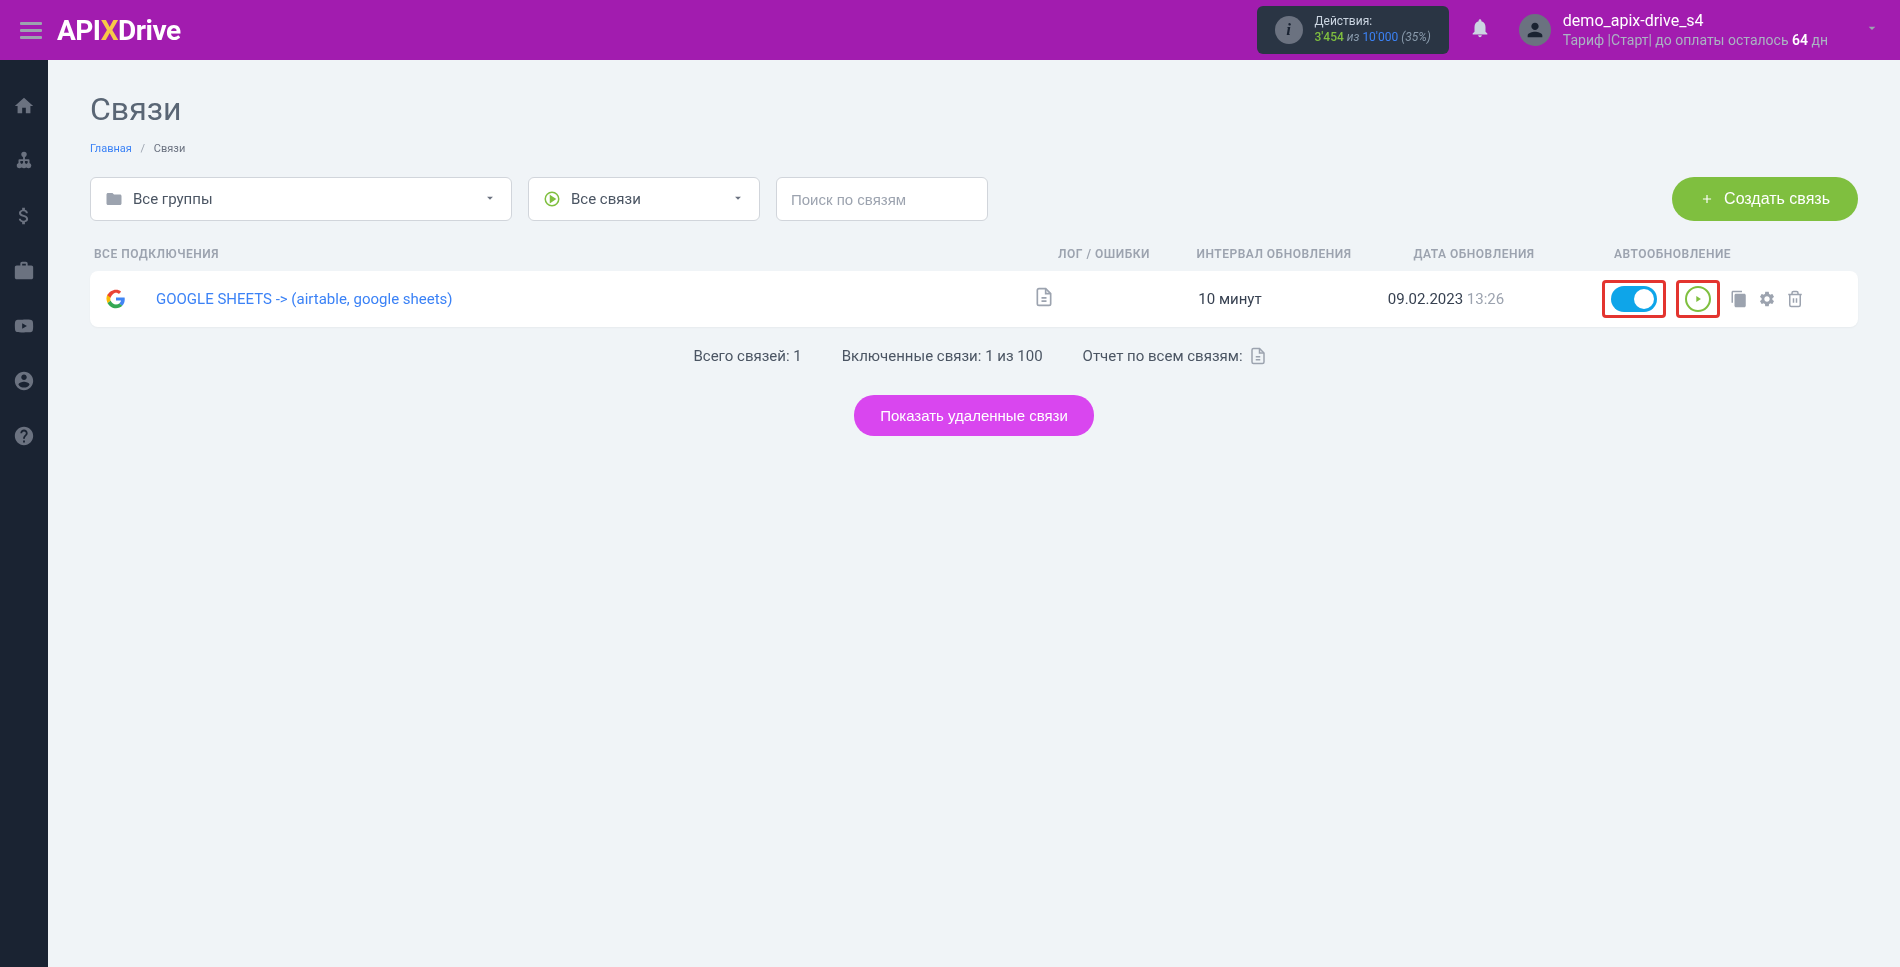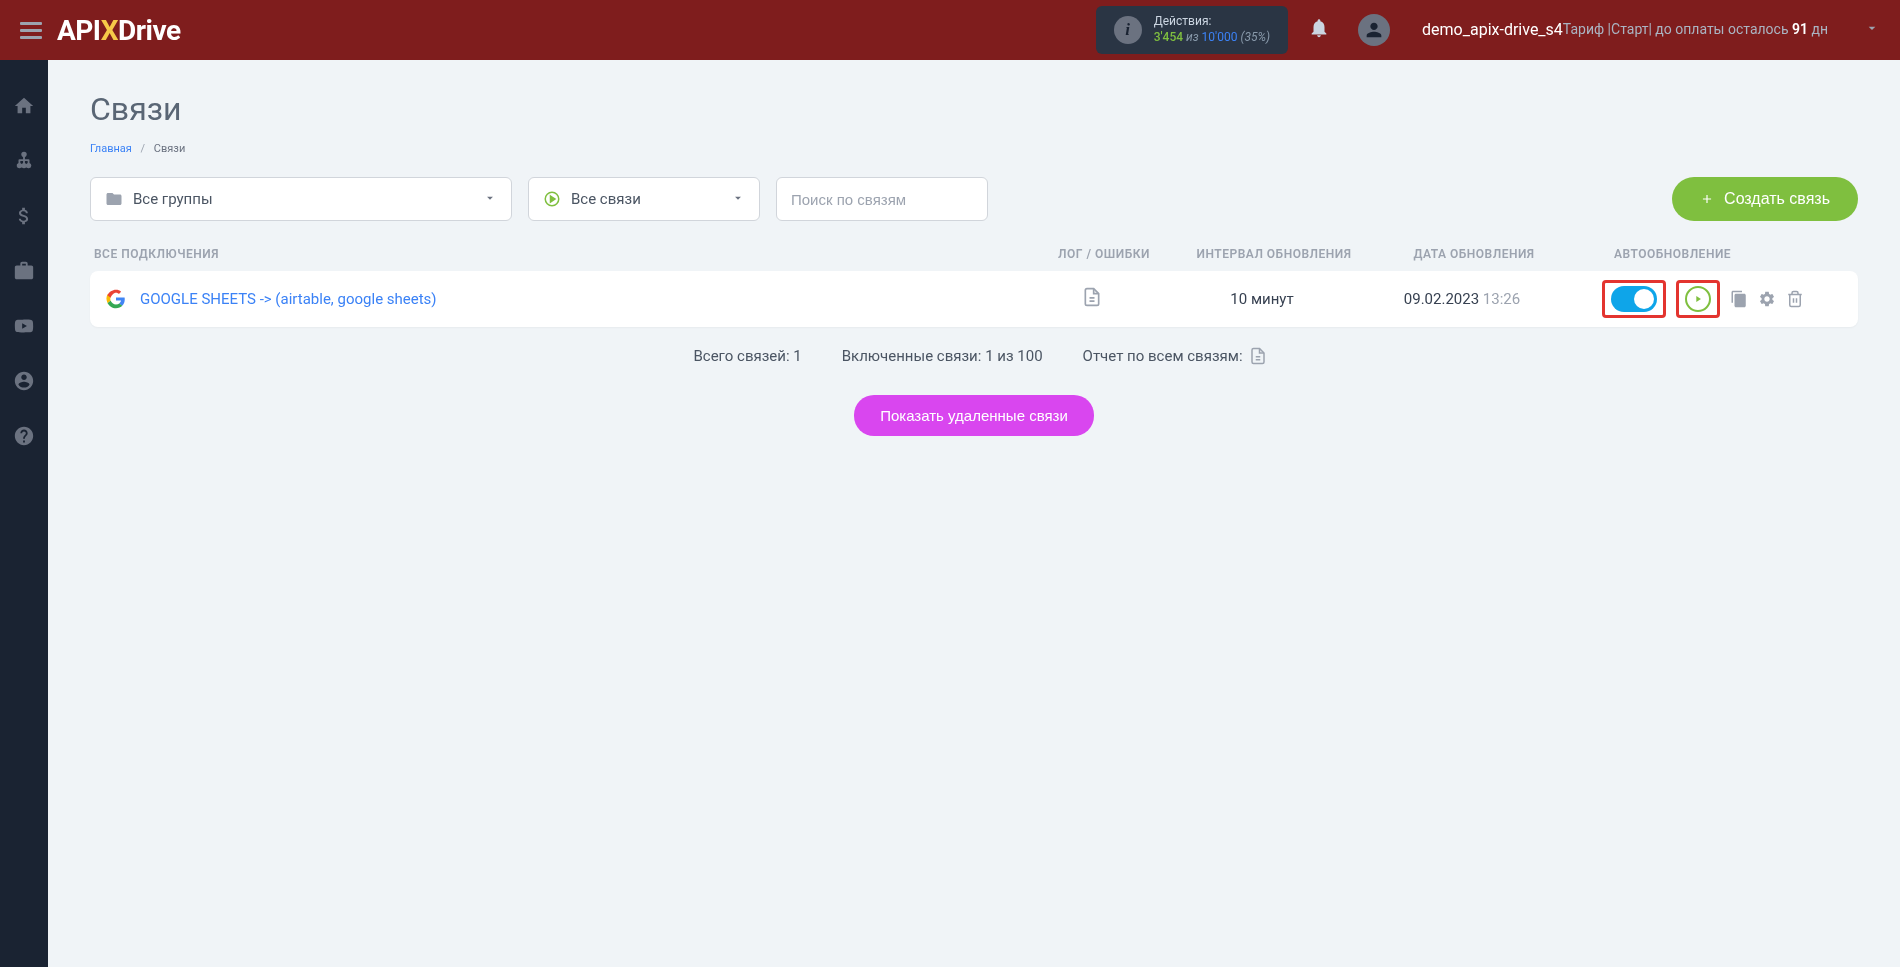--- a/index.html
+++ b/index.html
@@ -1,38 +1,38 @@
 <!DOCTYPE html>
 <html><head>
 <meta charset="utf-8">
 <style>
 * { margin: 0; padding: 0; box-sizing: border-box; }
 body { font-family: -apple-system, BlinkMacSystemFont, "Segoe UI", Roboto, Arial, sans-serif; background: #f0f4f7; color: #333; width: 1900px; height: 967px; overflow: hidden; }
 
-.header { background: #7f1d1d; height: 60px; display: flex; align-items: center; padding: 0 20px; color: #fff; }
+.header { background: #a21caf; height: 60px; display: flex; align-items: center; padding: 0 20px; color: #fff; }
 .menu-icon { display: flex; flex-direction: column; gap: 4px; cursor: pointer; margin-right: 15px; }
 .menu-icon span { width: 22px; height: 3px; background: #9ca3af; border-radius: 1px; }
 .logo { font-size: 28px; font-weight: 700; letter-spacing: -0.5px; }
 .logo .api { color: #fff; }
 .logo .x { color: #f7c948; }
 .logo .drive { color: #fff; }
 .header-spacer { flex: 1; }
 .actions-box { background: #2a3544; border-radius: 6px; padding: 8px 18px; display: flex; align-items: center; gap: 12px; }
 .info-circle { width: 28px; height: 28px; background: #6b7280; border-radius: 50%; display: flex; align-items: center; justify-content: center; font-size: 17px; font-weight: bold; font-style: italic; color: #1a2332; font-family: Georgia, serif; }
 .actions-text { display: flex; flex-direction: column; font-size: 12px; line-height: 1.3; }
 .actions-label { color: #cbd5e1; }
 .actions-stat { color: #9ca3af; }
 .actions-stat .num { color: #7fbf3f; font-weight: 500; }
 .actions-stat .of { font-style: italic; color: #8899aa; }
 .actions-stat .total { color: #3b82f6; }
 .actions-stat .pct { color: #8899aa; font-style: italic; }
 .bell-icon { margin: 0 20px; cursor: pointer; }
 .user-block { display: flex; align-items: center; gap: 12px; margin-left: 8px; }
 .avatar-circle { width: 32px; height: 32px; background: #6b7280; border-radius: 50%; display: flex; align-items: center; justify-content: center; }
-.user-text { display: flex; flex-direction: row; font-size: 14px; line-height: 1.3; margin-left: 20px; }
+.user-text { display: flex; flex-direction: column; font-size: 14px; line-height: 1.3; }
 .user-name { color: #fff; font-size: 16px; }
 .tariff { color: #aab4c2; font-size: 14px; }
 .tariff .days { color: #fff; font-weight: 600; }
 .chevron-down-hdr { margin-left: 24px; cursor: pointer; }
 
 .container { display: flex; height: calc(967px - 60px); }
 .sidebar { width: 48px; background: #1a2332; display: flex; flex-direction: column; align-items: center; padding-top: 35px; gap: 33px; }
 .sidebar-item { color: #6b7280; cursor: pointer; display: flex; align-items: center; justify-content: center; width: 100%; }
 .sidebar-item svg { width: 22px; height: 22px; }
 
@@ -54,21 +54,21 @@
 .controls-spacer { flex: 1; }
 .create-btn { background: #7fbf3f; color: #fff; border: none; border-radius: 22px; height: 44px; padding: 0 28px; font-size: 16px; cursor: pointer; display: flex; align-items: center; gap: 10px; }
 
 .table-header { display: flex; font-size: 12px; color: #9ca3af; font-weight: 600; letter-spacing: 0.5px; padding: 0 4px 10px; text-transform: uppercase; }
 .col-name { flex: 1; }
 .col-log { width: 140px; text-align: center; }
 .col-interval { width: 200px; text-align: center; }
 .col-date { width: 200px; text-align: center; }
 .col-auto { width: 280px; text-align: left; padding-left: 40px; }
 
-.connection-row { background: #fff; border-radius: 8px; height: 56px; display: flex; align-items: center; padding: 4px 16px; font-size: 15px; margin-bottom: 20px; box-shadow: 0 1px 2px rgba(0,0,0,0.04); }
+.connection-row { background: #fff; border-radius: 8px; height: 56px; display: flex; align-items: center; padding: 4px 16px; font-size: 15px; margin-bottom: 20px; box-shadow: 0 1px 2px rgba(0,0,0,0.04); gap: 16px; }
 .conn-icon { width: 20px; height: 20px; margin-right: 14px; }
 .conn-name { flex: 1; color: #3b82f6; cursor: pointer; }
 .conn-log { width: 140px; text-align: center; color: #9ca3af; cursor: pointer; }
 .conn-interval { width: 200px; text-align: center; color: #374151; }
 .conn-date { width: 200px; text-align: center; color: #374151; }
 .conn-date .time { color: #9ca3af; }
 .conn-actions { width: 280px; display: flex; align-items: center; gap: 10px; padding-left: 40px; }
 .red-box { border: 3px solid #e3342f; border-radius: 4px; padding: 3px 6px; display: flex; align-items: center; }
 .toggle { width: 46px; height: 26px; background: #0ea5e9; border-radius: 13px; position: relative; cursor: pointer; }
 .toggle::after { content: ''; position: absolute; right: 3px; top: 3px; width: 20px; height: 20px; background: #fff; border-radius: 50%; }
@@ -112,21 +112,21 @@
   </div>
   <div class="user-block">
     <div class="avatar-circle">
       <svg width="22" height="22" viewBox="0 0 24 24" fill="#1a2332">
           <path d="M12 12c2.21 0 4-1.79 4-4s-1.79-4-4-4-4 1.79-4 4 1.79 4 4 4zm0 2c-2.67 0-8 1.34-8 4v2h16v-2c0-2.66-5.33-4-8-4z"></path>
         </svg>
     </div>
     <div class="user-text">
       <div class="user-name">demo_apix-drive_s4</div>
       <div class="tariff">
-        <span>Тариф |Старт| до оплаты осталось </span><span class="days">91</span><span> дн</span>
+        <span>Тариф |Старт| до оплаты осталось </span><span class="days">64</span><span> дн</span>
       </div>
     </div>
     <div class="chevron-down-hdr">
       <svg width="16" height="16" viewBox="0 0 24 24" fill="#9ca3af">
           <path d="M7 10l5 5 5-5z"></path>
         </svg>
     </div>
   </div>
 </div>
 

